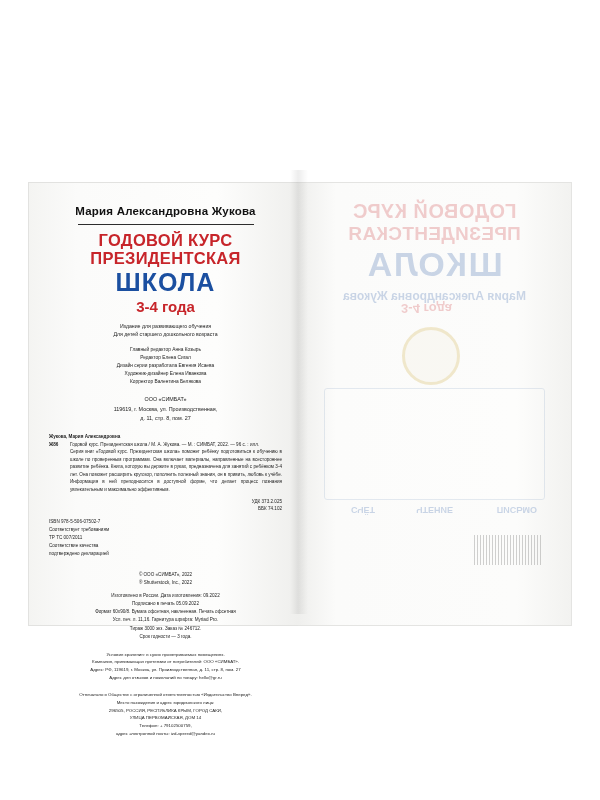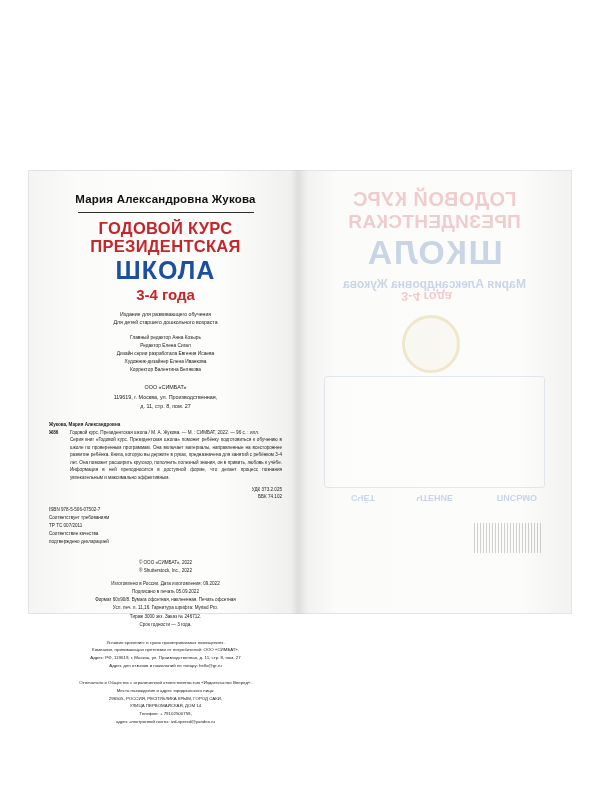--- a/index.html
+++ b/index.html
@@ -26,21 +26,21 @@
   .spread {
     position: absolute;
     left: 28px;
     top: 170px;
     width: 544px;
     height: 444px;
   }
 
   .page-left, .page-right {
     position: absolute;
-    top: 0;
+    top: 12px;
     height: 100%;
     background: #f7f7f5;
     box-sizing: border-box;
     padding-left: 37px;
   }
 
   .page-left {
     left: 0;
     width: 270px;
     background: linear-gradient(to right, #f4f4f2 0%, #fbfbfa 18%, #fdfdfc 70%, #efefed 100%);

